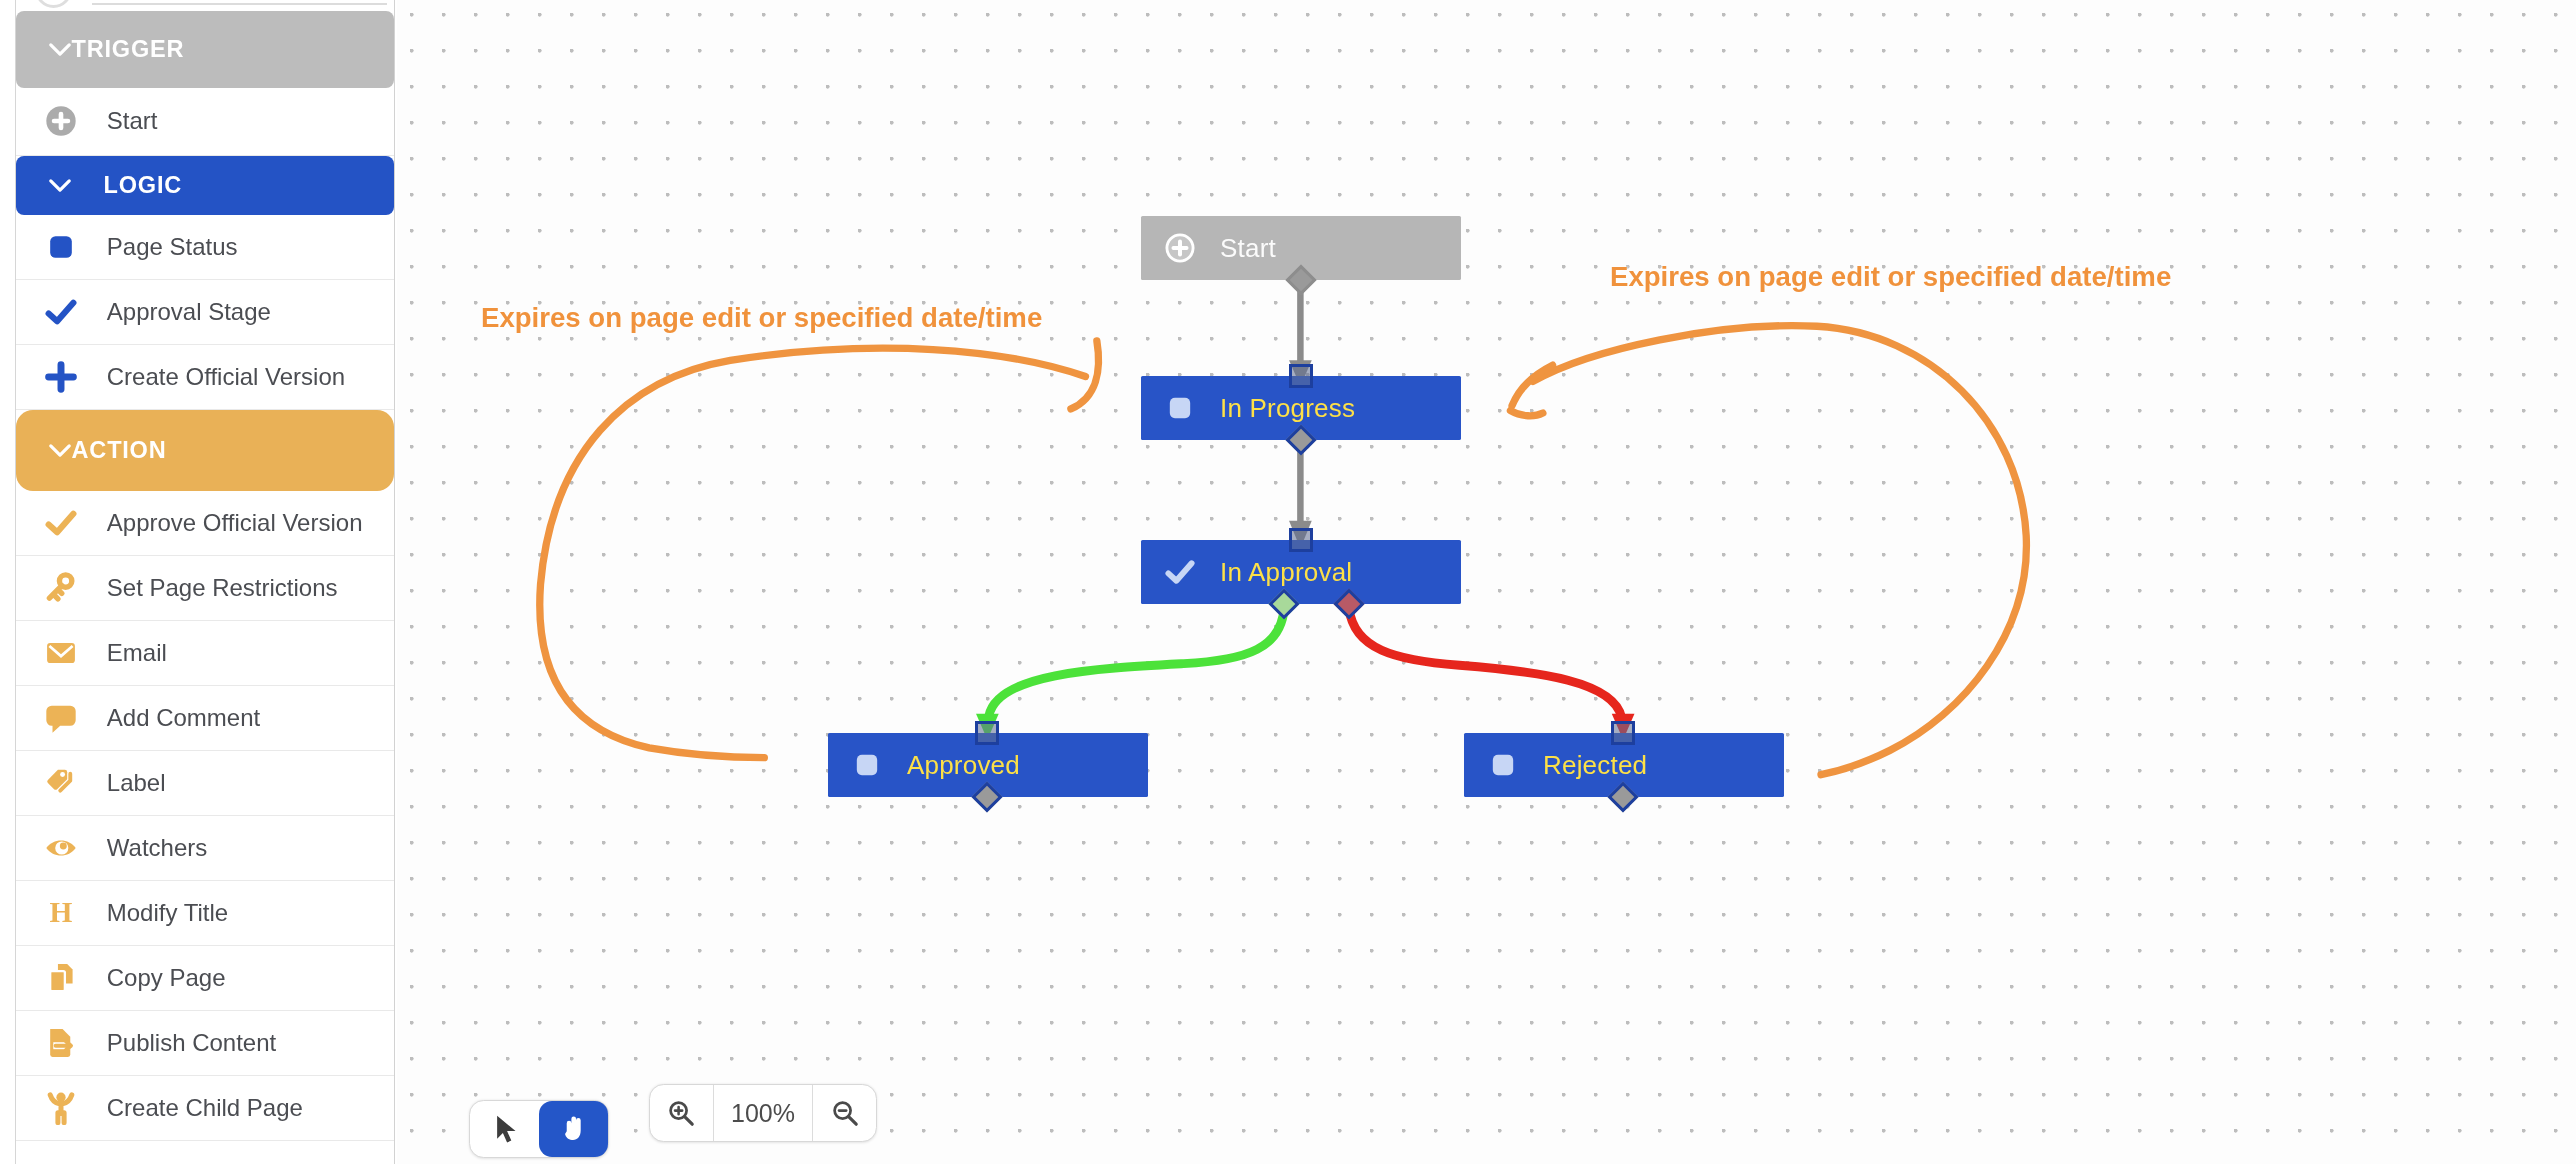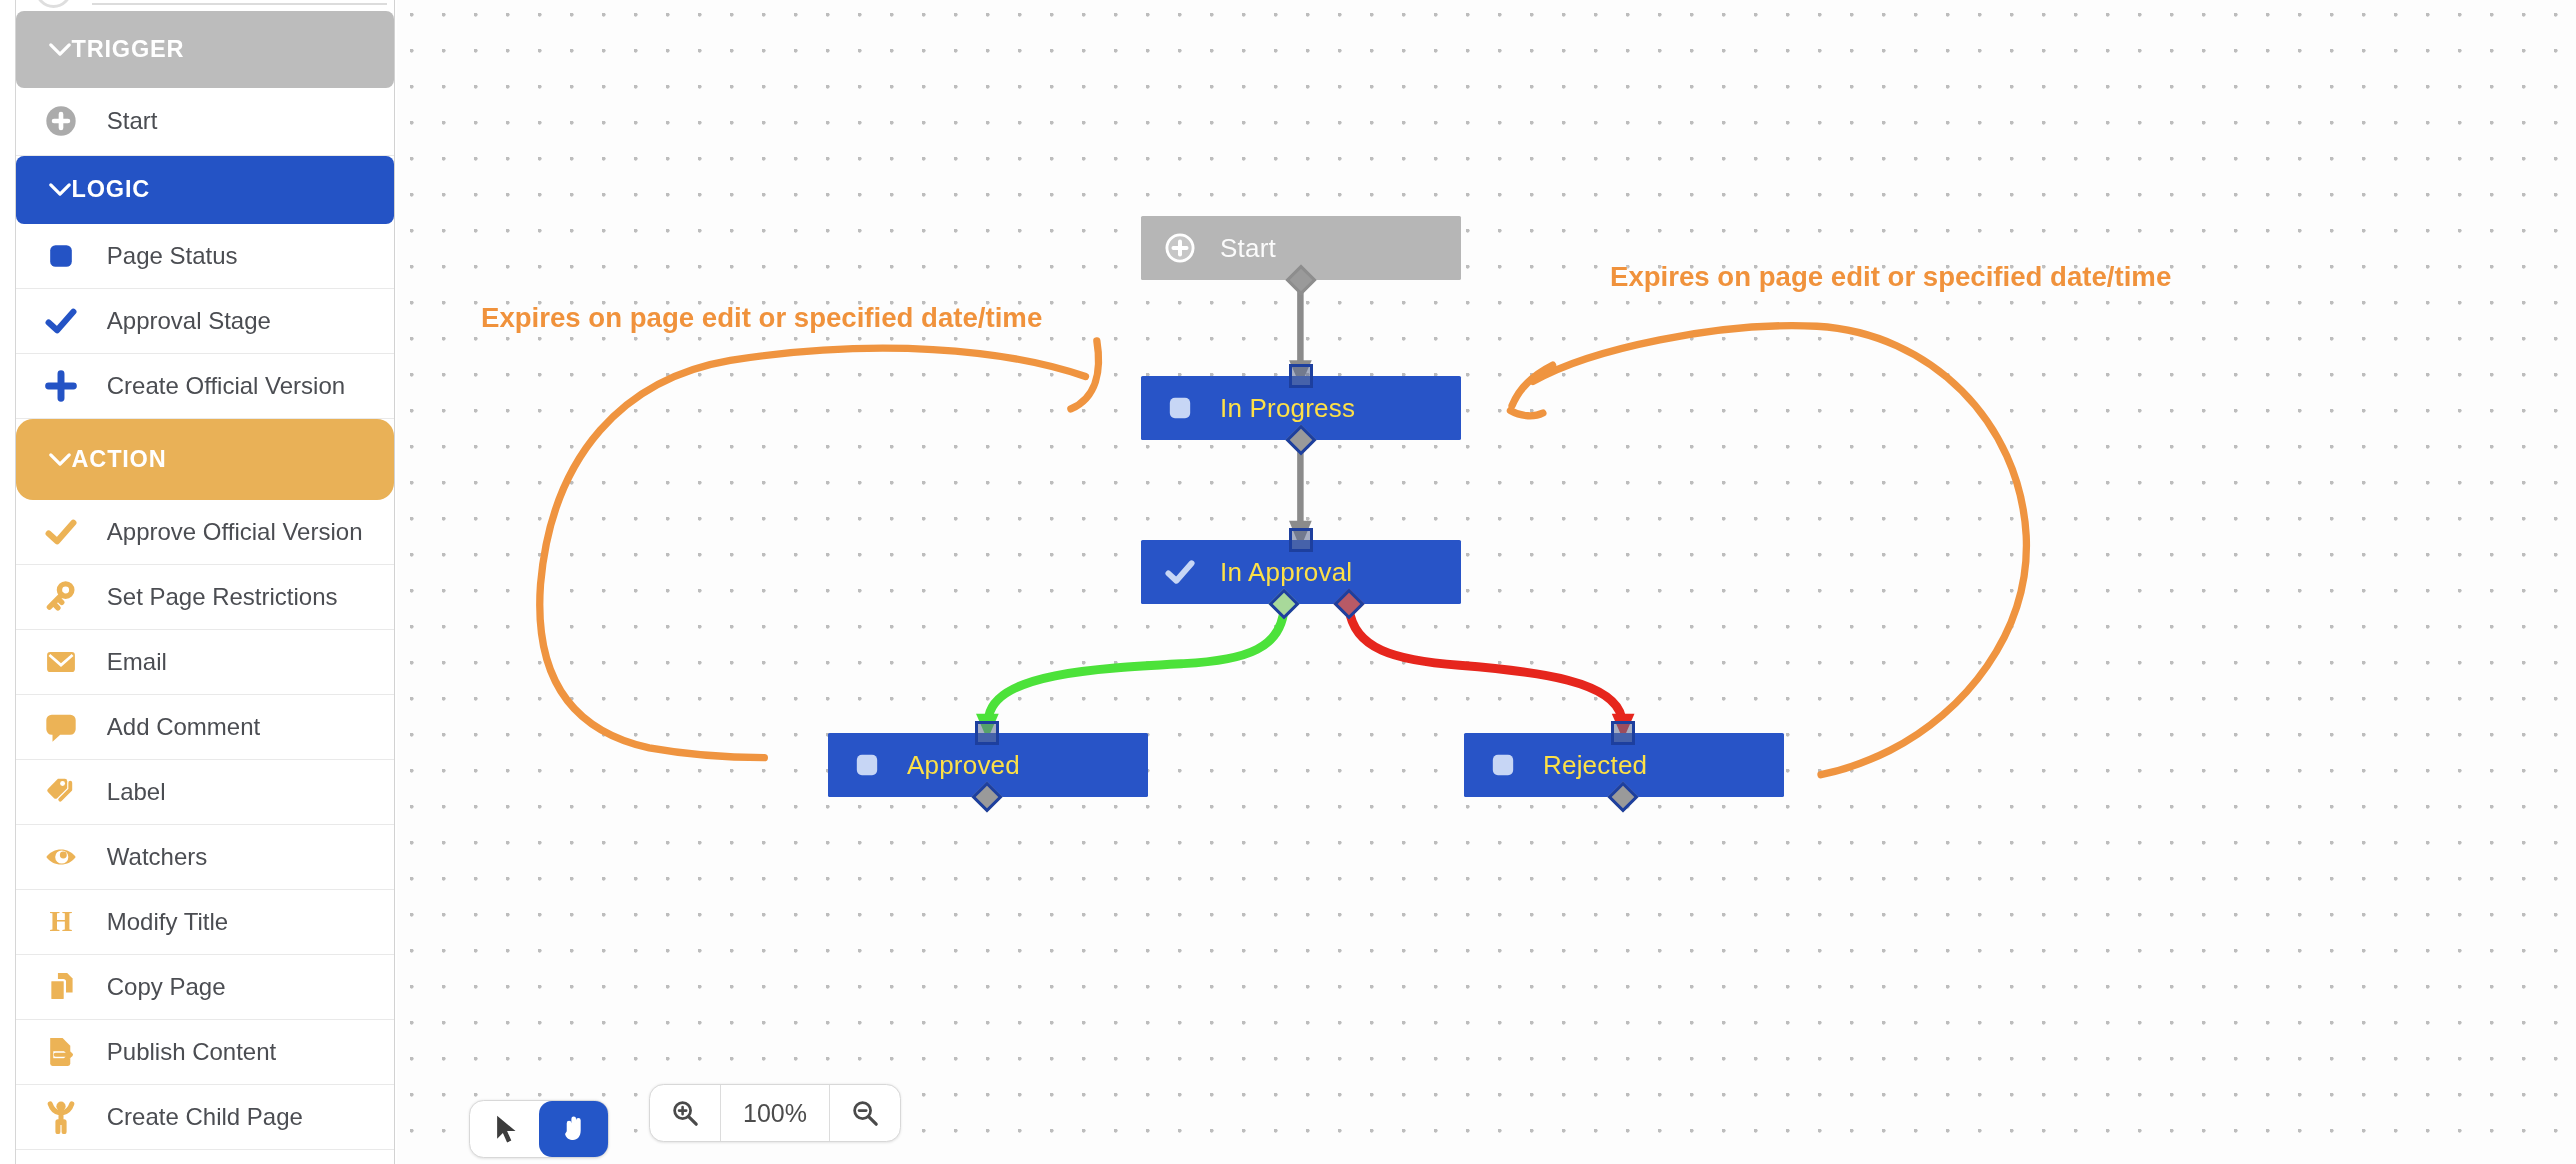--- a/index.html
+++ b/index.html
@@ -38,37 +38,37 @@
     white-space:nowrap;z-index:4;text-shadow:0 0 4.9px #fff,0 0 1.6px #fff;}
 
   
   .tool-group{position:absolute;height:58px;background:#fff;border:1.6px solid #d8d8d8;
     border-radius:14.6px;display:flex;align-items:center;z-index:10;box-shadow:0 0.8px 2.4px rgba(0,0,0,.10);}
   .tool-group button{appearance:none;border:0;background:transparent;height:100%;
     display:flex;align-items:center;justify-content:center;cursor:pointer;}
   .tg1{left:72px;top:1100px;width:140px;}
   .tg1 button{width:70px;}
   .tg1 .hand-btn{background:var(--tool-blue);border-radius:13px;}
-  .tg2{left:252px;top:1084px;width:252px;}
+  .tg2{left:252px;top:1084px;width:228px;}
   .tg2 .cell{height:100%;display:flex;align-items:center;justify-content:center;}
   .tg2 .sep{width:1.6px;height:100%;background:#dcdcdc;}
   .zoomlvl{width:110px;font-size:25px;color:#4c4c4c;text-align:center;}
   .tg2 button{width:71px;}
 
   
   .sidebar{position:absolute;left:14.6px;top:0;width:380px;height:1165px;background:#fff;
     border-left:1.6px solid #d6d6d6;border-right:1.6px solid #d2d2d2;z-index:20;display:flex;flex-direction:column;}
   .peek-top{position:relative;height:10.5px;flex:0 0 auto;background:#fff;}
   .peek-top .line{position:absolute;left:76px;right:6.5px;top:3.2px;height:1.6px;background:#dcdcdc;}
   .peek-top .circ{position:absolute;left:19.5px;top:-29px;width:37px;height:37px;border:3.2px solid #dedede;border-radius:50%;}
   .sec-header{flex:0 0 auto;display:flex;align-items:center;border-radius:8px;color:#fff;}
   .sec-header .chev{margin-left:32px;display:flex;}
   .sec-header .st{font-size:23.5px;font-weight:700;letter-spacing:0.8px;}
   .h-trigger{height:77px;background:var(--header-gray);}
-  .h-logic{height:68px;background:var(--header-blue);}
+  .h-logic{height:59px;background:var(--header-blue);gap:32px;}
   .h-action{height:81px;background:var(--header-orange);border-radius:17px;}
   .item{flex:0 0 auto;height:65px;display:flex;align-items:center;border-bottom:1.6px solid #e9e9e9;background:#fff;}
   .item.tall{height:68px;}
   .item .ic{width:36px;height:36px;margin-left:27.6px;flex:0 0 auto;display:flex;align-items:center;justify-content:center;}
   .item .lbl{margin-left:27.6px;font-size:24px;color:#4b4d52;}
   .peek-bottom{flex:1 1 auto;background:#fff;}
 
   .ic-blue{color:var(--icon-blue);}
   .ic-orange{color:var(--icon-orange);}
   .ic-gray{color:#ababab;}

